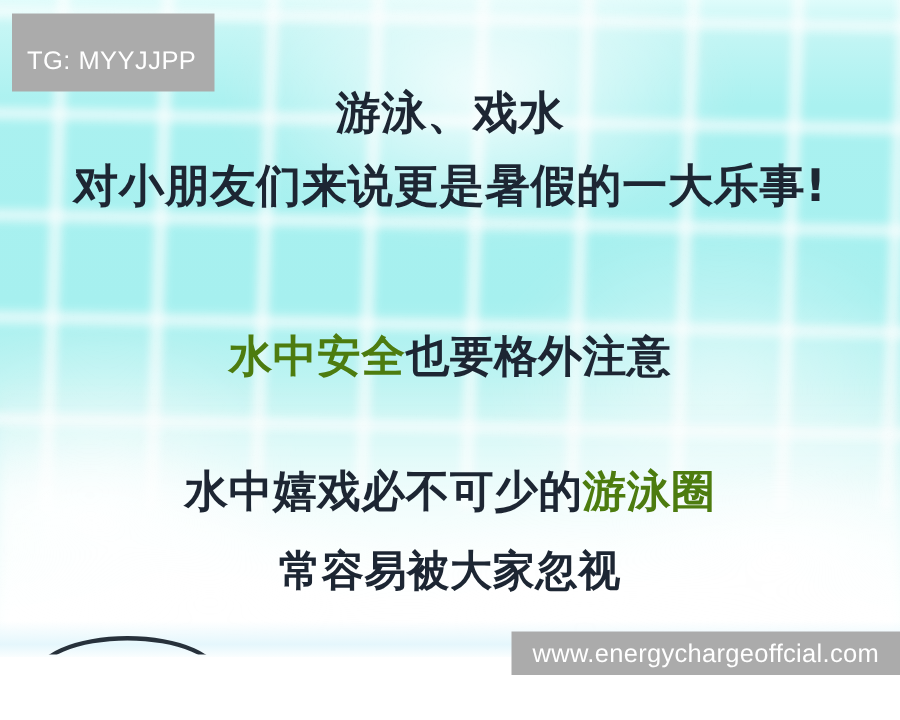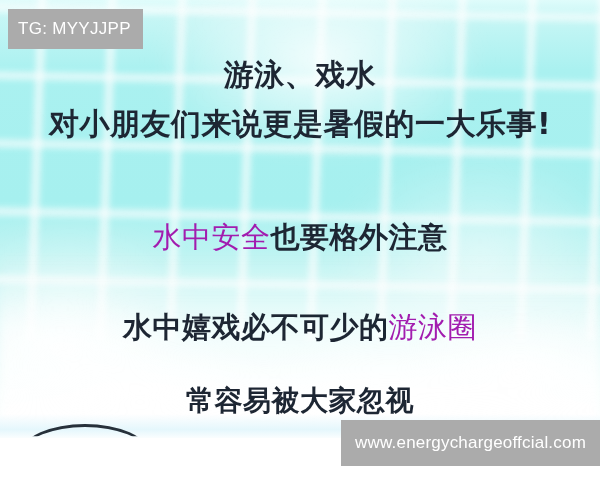--- a/index.html
+++ b/index.html
@@ -139,49 +139,49 @@
     font-weight: 700;
     letter-spacing: 0.5px;
     white-space: nowrap;
     font-family: "DejaVu Sans", "Liberation Sans", sans-serif;
   }
   .line-1 { top: 55px;  font-size: 30px; }
   .line-2 { top: 104px; font-size: 30px; }
   .line-3 { top: 165px; font-size: 28px; }
   .line-4 { top: 218px; font-size: 29px; }
   .line-5 { top: 308px; font-size: 29px; text-align: center; }
-  .line-6 { top: 382px; font-size: 28px; }
+  .line-6 { top: 362px; font-size: 28px; }
 
   .hl {
-    color: #a21caf;
-    font-weight: 400;
+    color: #4d7c0f;
+    font-weight: 700;
   }
 
   
   .wm {
     position: absolute;
     background: #ababab;
     color: #ffffff;
     font-family: "Liberation Sans", "DejaVu Sans", sans-serif;
     display: flex;
     align-items: center;
     white-space: nowrap;
   }
   .wm-tg {
     left: 8px;
     top: 9px;
     height: 40px;
-    padding: 0 12px 0 10px;
+    padding: 12px 12px 0 10px;
     font-size: 17px;
     letter-spacing: 0.3px;
   }
   .wm-site {
     right: 0px;
-    bottom: 14px;
-    height: 46px;
+    bottom: 30px;
+    height: 29px;
     padding: 0 14px;
     font-size: 17px;
     letter-spacing: 0.2px;
   }
 </style>
 </head>
 <body>
 
 <div id="poster">
 

